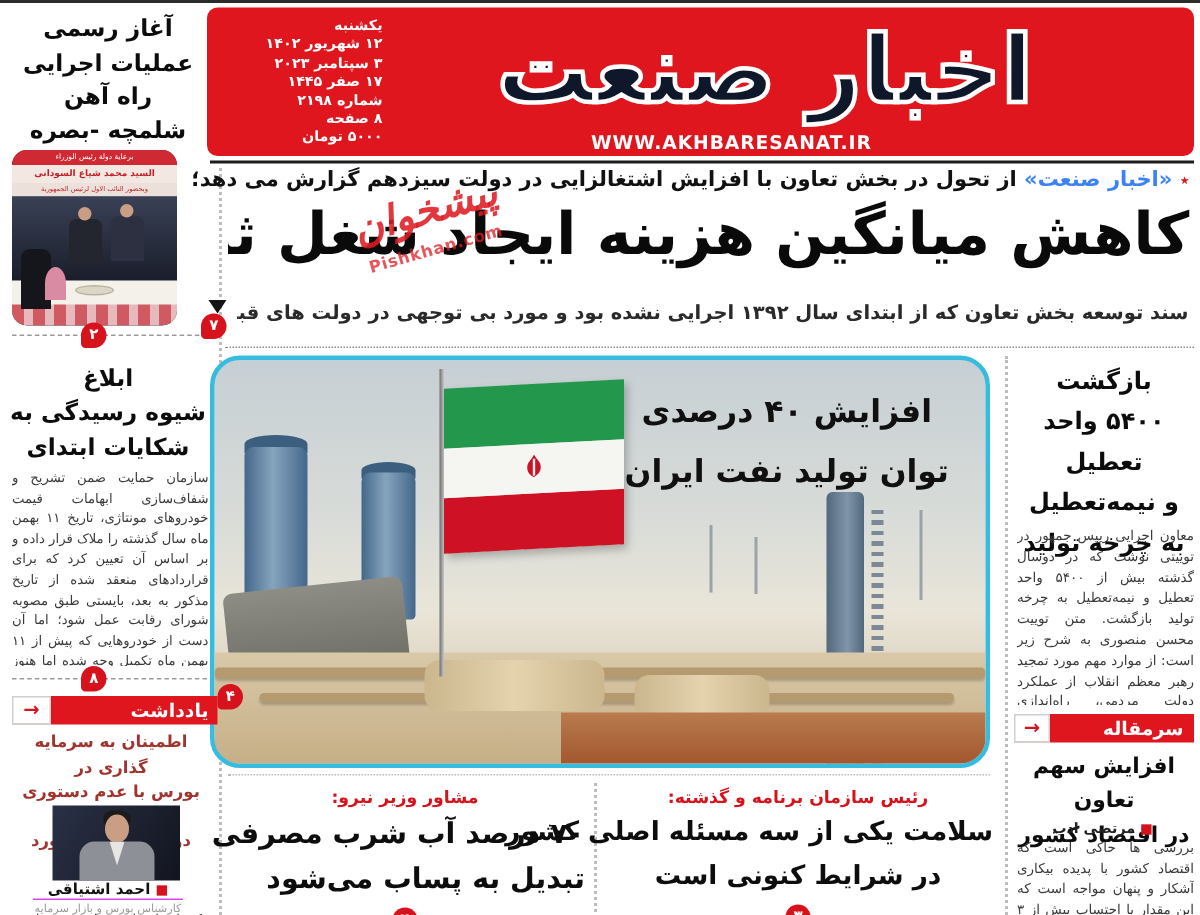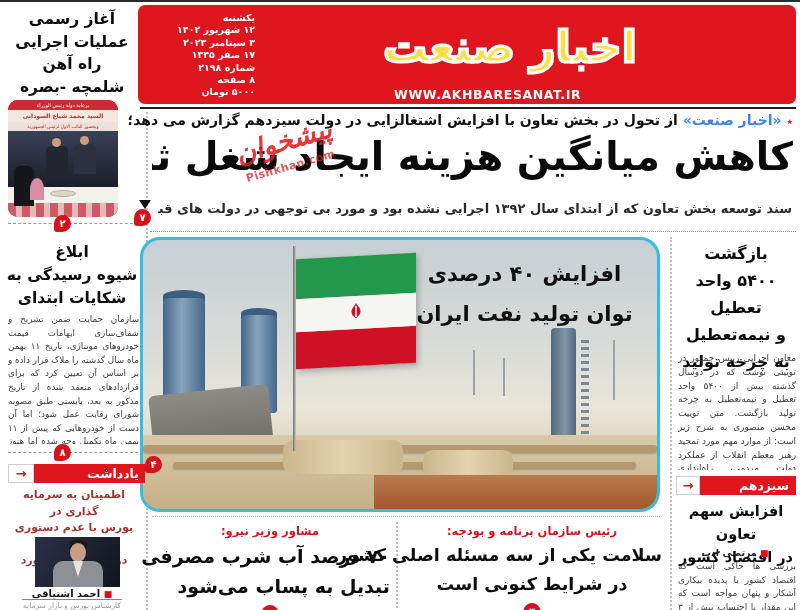--- a/index.html
+++ b/index.html
@@ -12,22 +12,22 @@
   .top-rule { left:0; top:0; width:800px; height:2px; background:#2b2b2b; }
   .mast-rule { left:140px; top:107px; width:656px; height:2px; background:#1d1d1d; }
 
   
   .masthead { left:138px; top:5px; width:658px; height:99px; background:#e0161f;
               border-radius:7px; overflow:hidden; direction:ltr; }
   .mast-dates { position:absolute; left:1px; top:7px; width:80px; color:#fff;
                 font-size:9.5px; font-weight:bold; line-height:12.4px; text-align:right;
                 direction:rtl;margin-left:36px; }
   .mast-logo { position:absolute; right:10px; top:-4px; left:96px; height:86px;
-               font-size:44px; font-weight:bold; text-align:center; line-height:92px;
-               color:#fde047; -webkit-text-stroke:3px #ffffff; letter-spacing:-2px;
+               font-size:62px; font-weight:bold; text-align:center; line-height:92px;
+               color:#0f172a; -webkit-text-stroke:3px #ffffff; letter-spacing:-2px;
                white-space:nowrap; direction:rtl; }
   @supports not (-webkit-text-stroke: 1px #fff) { .mast-logo { color:#fff; } }
   .mast-url { position:absolute; left:256px; top:82px; color:#fff; font-weight:bold;
               font-size:12.5px; letter-spacing:0.6px; }
 
   
   .dotline-v { border-left:2px dotted #9a9a9a; opacity:.65; width:0; }
   .dashline { border-top:1px dashed #999; height:0; }
   .pin { width:17px; height:17px; background:#d6131c; border-radius:50% 50% 50% 3px;
          color:#fff; font-size:10px; font-weight:bold; display:flex; align-items:center;
@@ -291,35 +291,35 @@
 
   <div class="abs rc-head">
     <div>بازگشت</div>
     <div>۵۴۰۰ واحد تعطیل</div>
     <div>و نیمه‌تعطیل</div>
     <div>به چرخه تولید</div>
   </div>
   <div class="abs rc-body">معاون اجرایی رییس جمهور در توییتی نوشت که در دوسال گذشته بیش از ۵۴۰۰ واحد تعطیل و نیمه‌تعطیل به چرخه تولید بازگشت. متن توییت محسن منصوری به شرح زیر است: از موارد مهم مورد تمجید رهبر معظم انقلاب از عملکرد دولت مردمی، راه‌اندازی کارگاه‌های تعطیل‌شده بود: «چند هزار کارخانه تعطیل یا نیمه‌تعطیل راه افتاده؛ این خیلی مهم است» که با تلاش مجموعه دولت سیزدهم، در دوسال گذشته بیش از ۵۴۰۰ واحد تعطیل و نیمه‌تعطیل به چرخه تولید بازگشت.</div>
 
   <div class="abs ed-banner">
-    <span class="ed-banner-label">سیزدهم</span>
+    <span class="ed-banner-label">سرمقاله</span>
     <span class="ed-arrowbox">→</span>
   </div>
   <div class="abs ed-head">
     <div>افزایش سهم تعاون</div>
     <div>در اقتصاد کشور</div>
   </div>
   <div class="abs ed-author">
     <span class="bullet">■</span>
     <span>مرتضی ادب</span>
   </div>
   <div class="abs ed-body">بررسی ها حاکی است که اقتصاد کشور با پدیده بیکاری آشکار و پنهان مواجه است که این مقدار با احتساب بیش از ۳ میلیون و ۴۰۰ هزار نفر بیکار به رقم قابل توجهی خواهد رسید. از این رو دغدغه مسئولان ایجاد اشتغال آن هم از نوع پایدار است. اما به دلیل محدودیت سرمایه داخلی و نبود سرمایه گذاری لازم خارجی و عوامل متعدد دیگر امکان جذب و اشتغال این...</div>
 
   <div class="abs health-box">
-    <div class="nb-kicker">رئیس سازمان برنامه و بودجه:</div>
+    <div class="nb-kicker">رئیس سازمان برنامه و گذشته:</div>
     <div class="nb-head">
       <div>سلامت یکی از سه مسئله اصلی کشور</div>
       <div>در شرایط کنونی است</div>
     </div>
     <div class="nb-dash">
 
       <div class="pin">۳</div>
     </div>
   </div>
 

